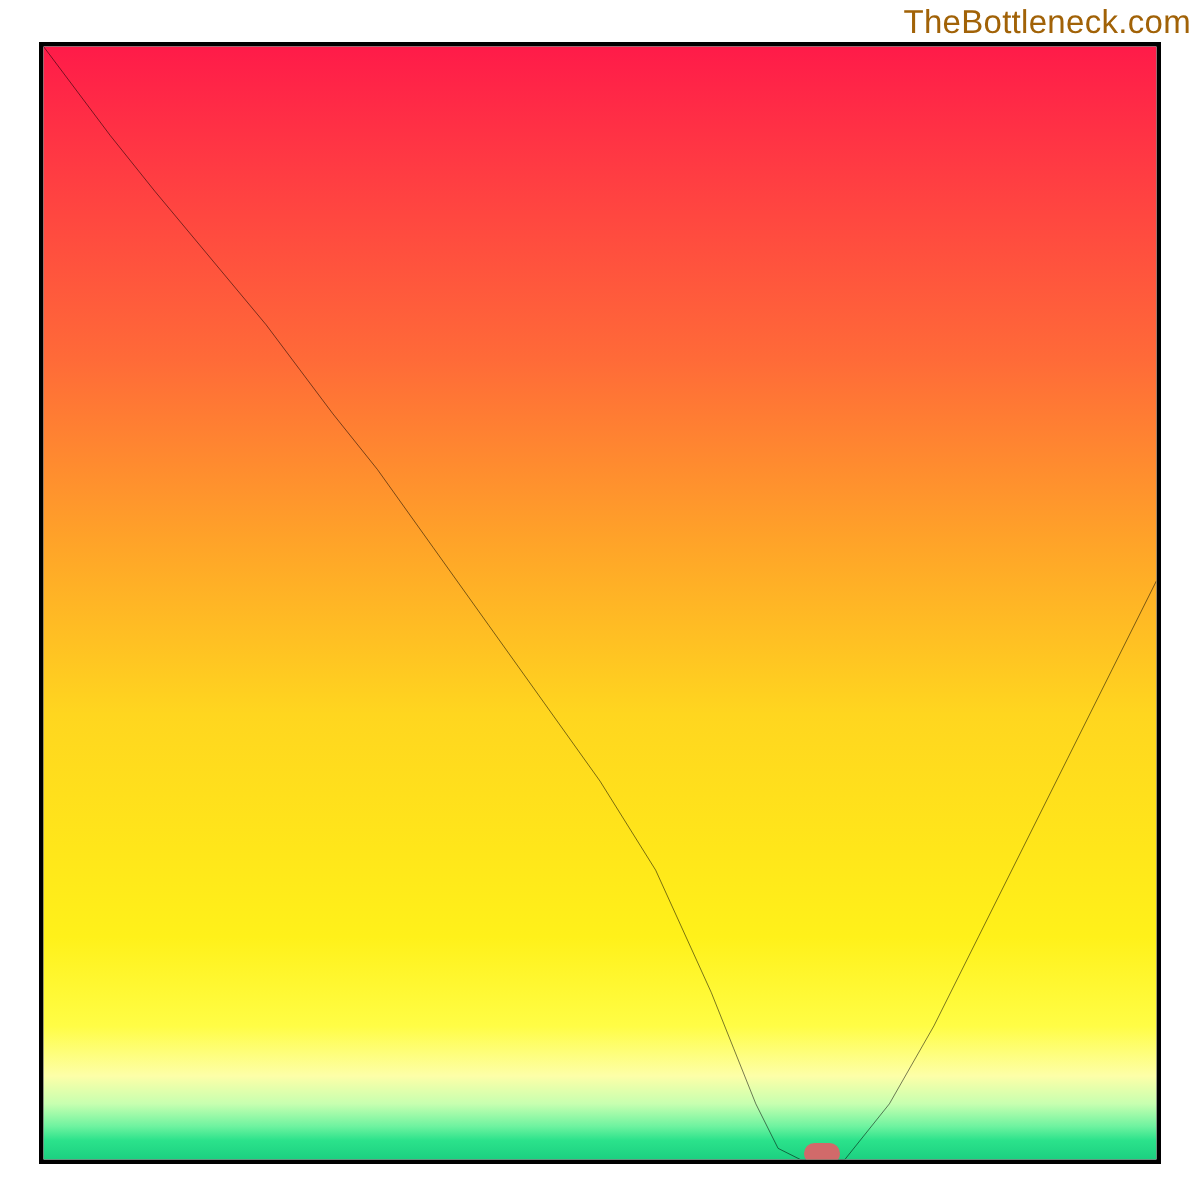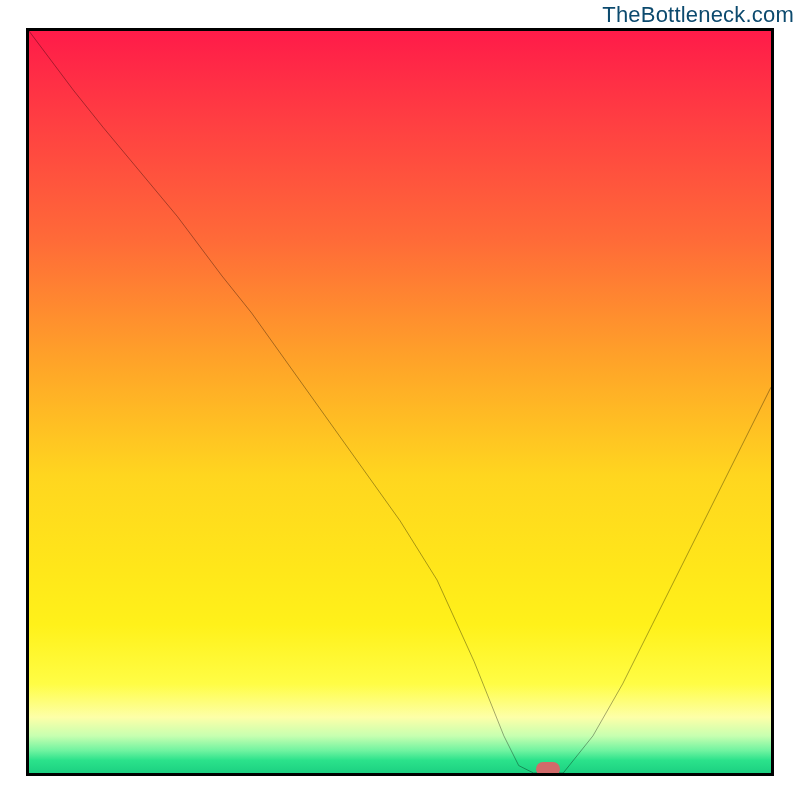--- a/index.html
+++ b/index.html
@@ -12,21 +12,21 @@
   }
   .container {
     position: relative;
     width: 800px;
     height: 800px;
   }
   .watermark {
     position: absolute;
     top: 2px;
     right: 6px;
-    color: #0c4a6e;
+    color: #a16207;
     font-size: 22px;
     font-weight: 500;
     letter-spacing: 0.2px;
   }
   .plot-frame {
     position: absolute;
     left: 26px;
     top: 28px;
     width: 748px;
     height: 748px;

